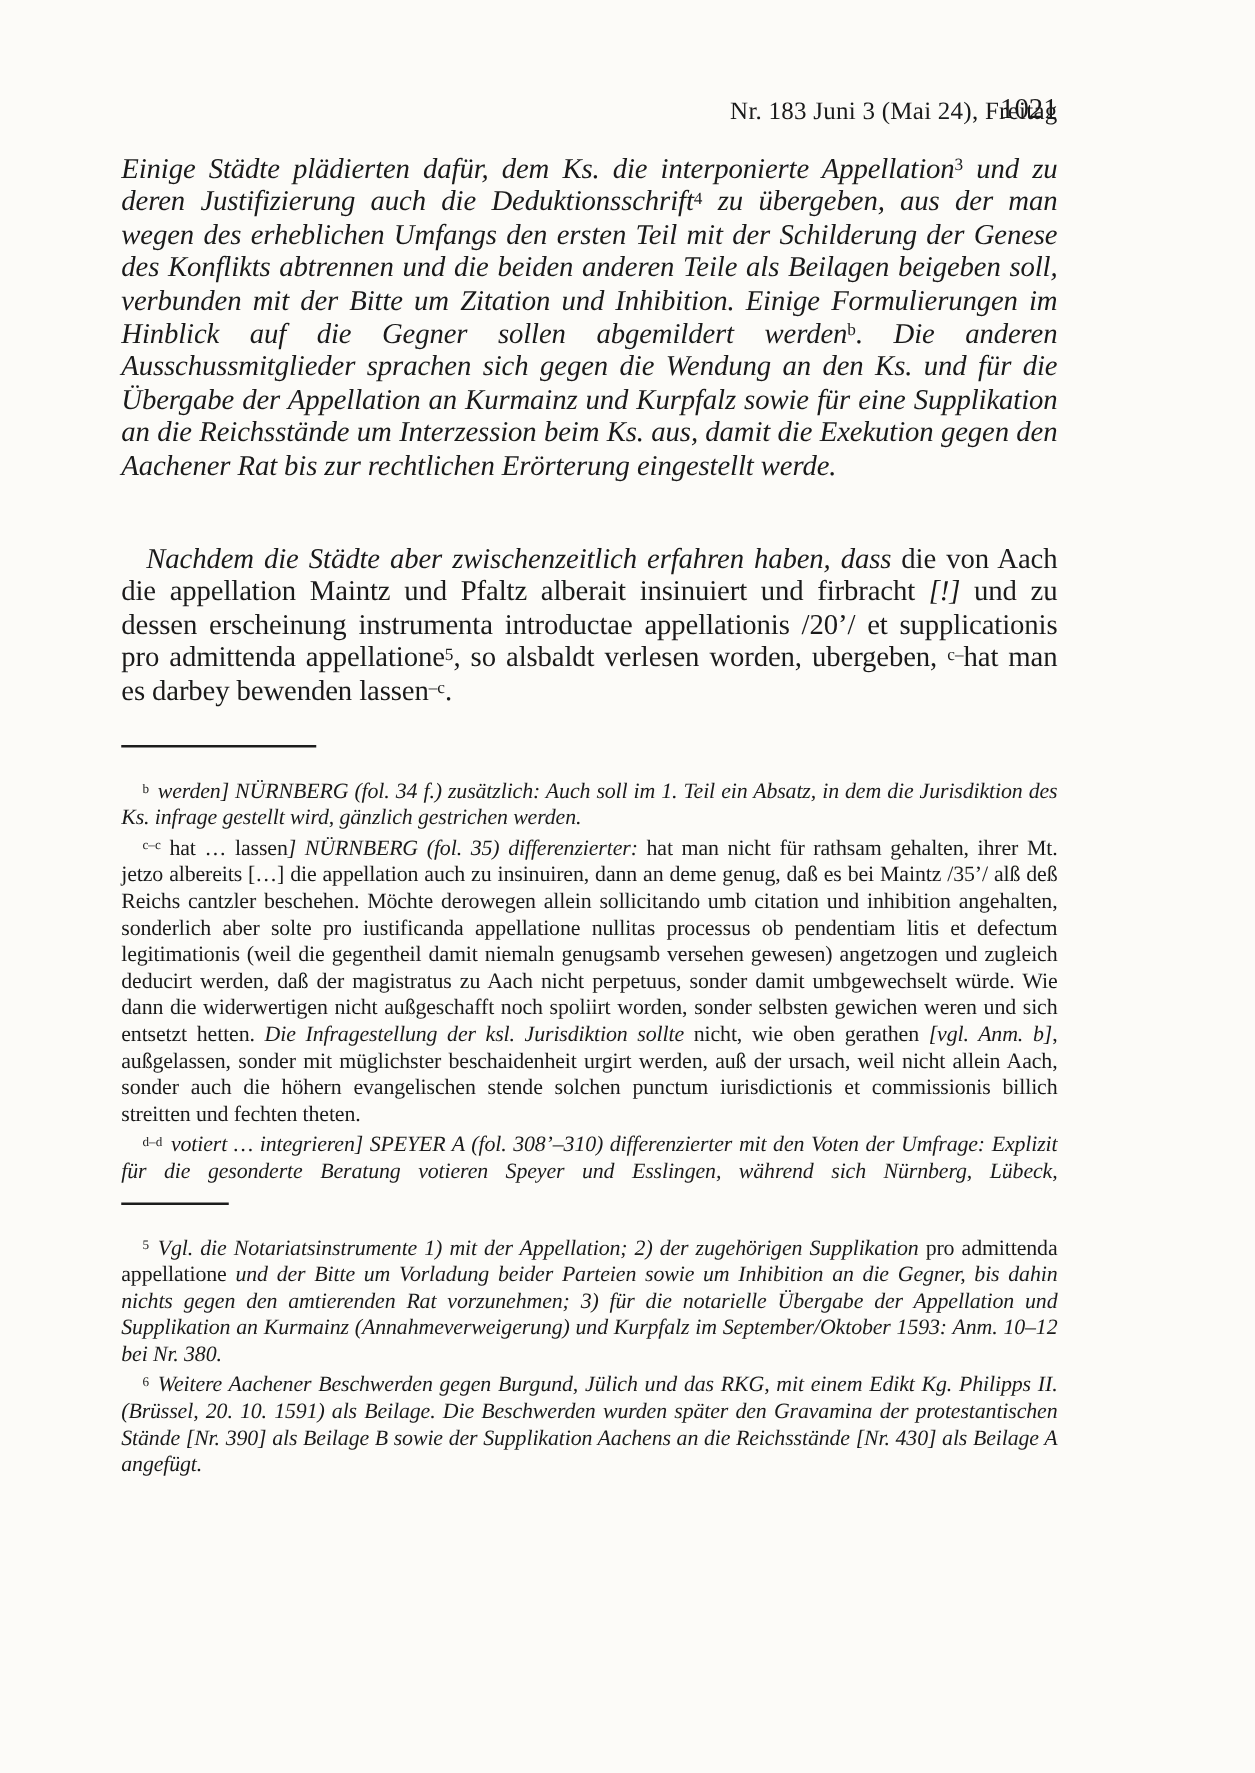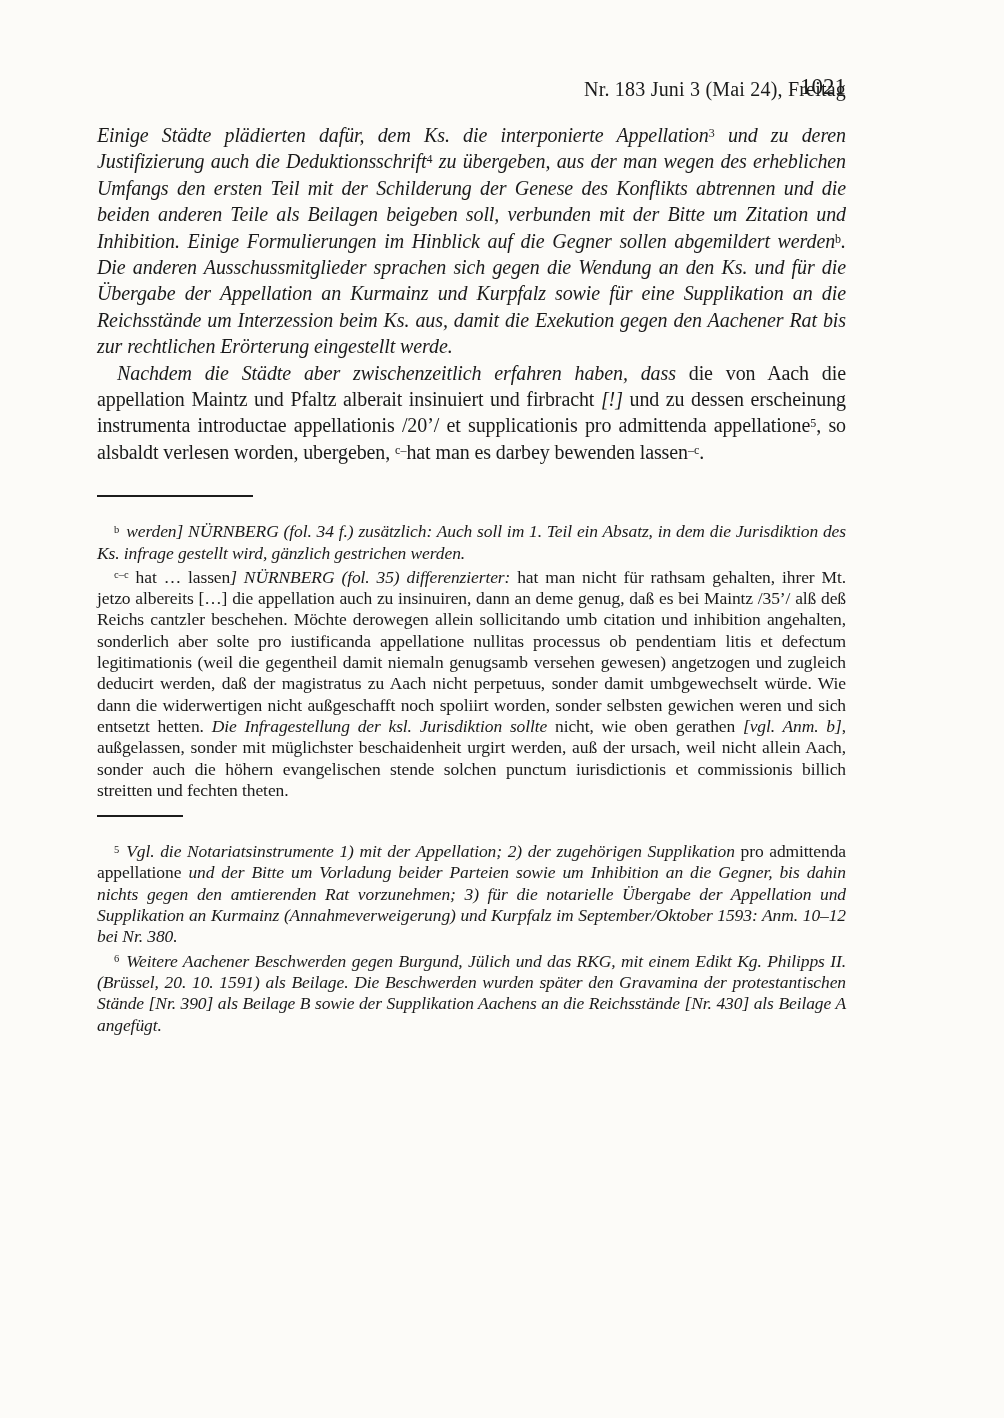--- a/index.html
+++ b/index.html
@@ -21,25 +21,25 @@
   .running-head {
     position:absolute; left:0; right:0;
     text-align:right; font-size:20px; letter-spacing:0.2px;
   }
   .page-num {
     position:absolute; right:0; top:-4px;
     font-size:23px;
   }
   
   .para {
-    font-size:20px; line-height:26.4px;
+    font-size:23px; line-height:26.4px;
     text-align:justify;
     letter-spacing:-0.1px;
   }
-  .para.ind { text-indent:20px; }
+  .para.ind { text-indent:20px;margin-top:48px; }
   .para.cont { text-align-last:justify; }
   .run-i { font-style:italic; }
   .run-r { font-style:normal; }
   .sup {
     font-size:0.6em; font-style:normal;
     position:relative; top:-0.42em;
     line-height:0; letter-spacing:0;
   }
   .mk { margin-right:7px; }
   
@@ -69,20 +69,21 @@
   <div class="main">
     <p class="para"><span class="run-i">Einige Städte plädierten dafür, dem Ks. die interponierte Appellation</span><span class="sup">3</span><span class="run-i"> und zu deren Justifizierung auch die Deduktionsschrift</span><span class="sup">4</span><span class="run-i"> zu übergeben, aus der man wegen des erheblichen Umfangs den ersten Teil mit der Schilderung der Genese des Konflikts abtrennen und die beiden anderen Teile als Beilagen beigeben soll, verbunden mit der Bitte um Zitation und Inhibition. Einige Formulierungen im Hinblick auf die Gegner sollen abgemildert werden</span><span class="sup">b</span><span class="run-i">. Die anderen Ausschussmitglieder sprachen sich gegen die Wendung an den Ks. und für die Übergabe der Appellation an Kurmainz und Kurpfalz sowie für eine Supplikation an die Reichsstände um Interzession beim Ks. aus, damit die Exekution gegen den Aachener Rat bis zur rechtlichen Erörterung eingestellt werde.</span></p>
     <p class="para ind"><span class="run-i">Nachdem die Städte aber zwischenzeitlich erfahren haben, dass</span><span class="run-r"> die von Aach die appellation Maintz und Pfaltz alberait insinuiert und firbracht </span><span class="run-i">[!]</span><span class="run-r"> und zu dessen erscheinung instrumenta introductae appellationis /20’/ et supplicationis pro admittenda appellatione</span><span class="sup">5</span><span class="run-r">, so alsbaldt verlesen worden, ubergeben, </span><span class="sup">c–</span><span class="run-r">hat man es darbey bewenden lassen</span><span class="sup">–c</span><span class="run-r">.</span></p>
   </div>
 
   <div class="rule rule-apparatus"></div>
 
   <div class="apparatus">
     <p class="fn"><span class="sup mk">b</span><span class="run-i">werden] NÜRNBERG (fol. 34 f.) zusätzlich: Auch soll im 1. Teil ein Absatz, in dem die Jurisdiktion des Ks. infrage gestellt wird, gänzlich gestrichen werden.</span></p>
     <p class="fn"><span class="sup mk">c–c</span><span class="run-r">hat … lassen</span><span class="run-i">] NÜRNBERG (fol. 35) differenzierter:</span><span class="run-r"> hat man nicht für rathsam gehalten, ihrer Mt. jetzo albereits […] die appellation auch zu insinuiren, dann an deme genug, daß es bei Maintz /35’/ alß deß Reichs cantzler beschehen. Möchte derowegen allein sollicitando umb citation und inhibition angehalten, sonderlich aber solte pro iustificanda appellatione nullitas processus ob pendentiam litis et defectum legitimationis (weil die gegentheil damit niemaln genugsamb versehen gewesen) angetzogen und zugleich deducirt werden, daß der magistratus zu Aach nicht perpetuus, sonder damit umbgewechselt würde. Wie dann die widerwertigen nicht außgeschafft noch spoliirt worden, sonder selbsten gewichen weren und sich entsetzt hetten. </span><span class="run-i">Die Infragestellung der ksl. Jurisdiktion sollte</span><span class="run-r"> nicht, wie oben gerathen </span><span class="run-i">[vgl. Anm. b]</span><span class="run-r">, außgelassen, sonder mit müglichster beschaidenheit urgirt werden, auß der ursach, weil nicht allein Aach, sonder auch die höhern evangelischen stende solchen punctum iurisdictionis et commissionis billich streitten und fechten theten.</span></p>
+    <p class="fn cont"><span class="sup mk">d–d</span><span class="run-i">votiert … integrieren] SPEYER A (fol. 308’–310) differenzierter mit den Voten der Umfrage: Explizit für die gesonderte Beratung votieren Speyer und Esslingen, während sich Nürnberg, Lübeck,</span></p>
   </div>
 
   <div class="rule rule-footnotes"></div>
 
   <div class="footnotes">
     <p class="fn"><span class="sup mk">5</span><span class="run-i">Vgl. die Notariatsinstrumente 1) mit der Appellation; 2) der zugehörigen Supplikation </span><span class="run-r">pro admittenda appellatione </span><span class="run-i">und der Bitte um Vorladung beider Parteien sowie um Inhibition an die Gegner, bis dahin nichts gegen den amtierenden Rat vorzunehmen; 3) für die notarielle Übergabe der Appellation und Supplikation an Kurmainz (Annahmeverweigerung) und Kurpfalz im September/Oktober 1593: Anm. 10–12 bei Nr. 380.</span></p>
     <p class="fn"><span class="sup mk">6</span><span class="run-i">Weitere Aachener Beschwerden gegen Burgund, Jülich und das RKG, mit einem Edikt Kg. Philipps II. (Brüssel, 20. 10. 1591) als Beilage. Die Beschwerden wurden später den Gravamina der protestantischen Stände [Nr. 390] als Beilage B sowie der Supplikation Aachens an die Reichsstände [Nr. 430] als Beilage A angefügt.</span></p>
   </div>
 
 </div>

